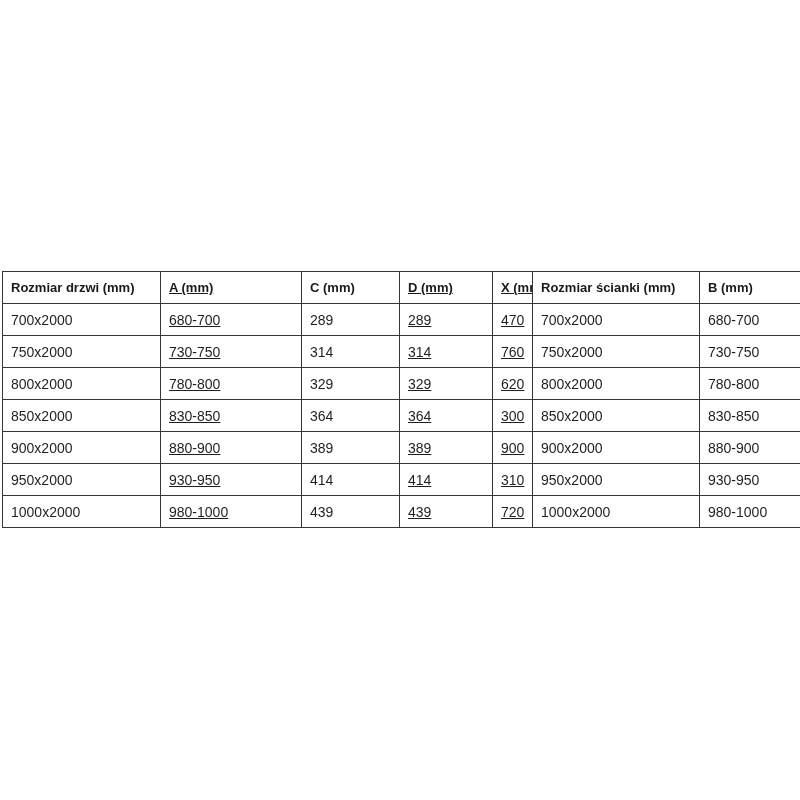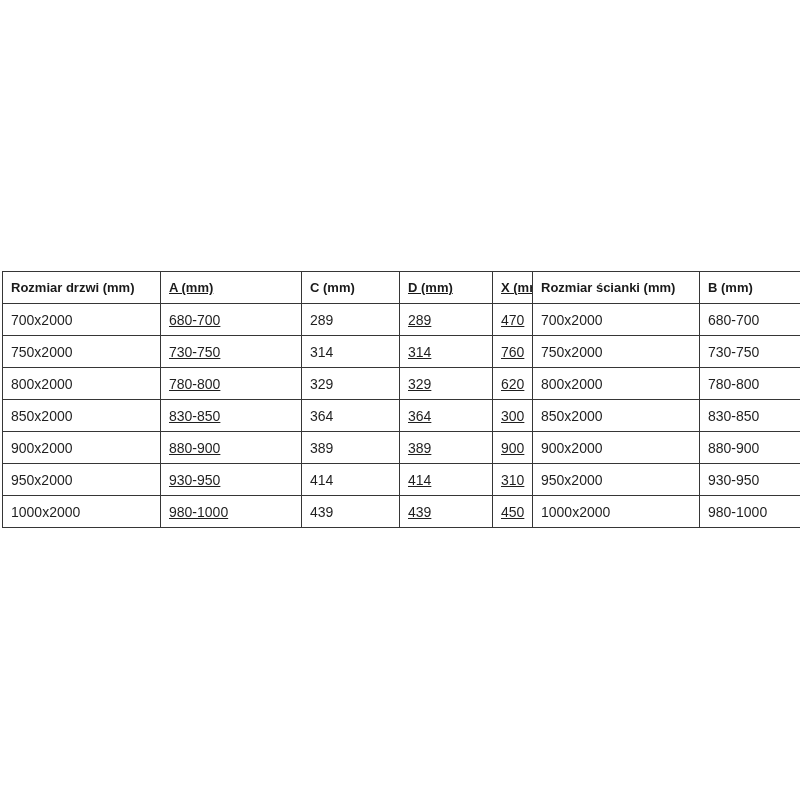--- a/index.html
+++ b/index.html
@@ -122,21 +122,21 @@
           <td>930-950</td>
           <td>414</td>
           <td>414</td>
           <td>310</td>
         </tr>
         <tr>
           <td>1000x2000</td>
           <td>980-1000</td>
           <td>439</td>
           <td>439</td>
-          <td>450</td>
+          <td>720</td>
         </tr>
       </tbody>
   </table>
 
   <table class="spec-table" id="wall-table">
     <thead>
       <tr>
           <th>Rozmiar ścianki (mm)</th>
           <th>B (mm)</th>
         </tr>

